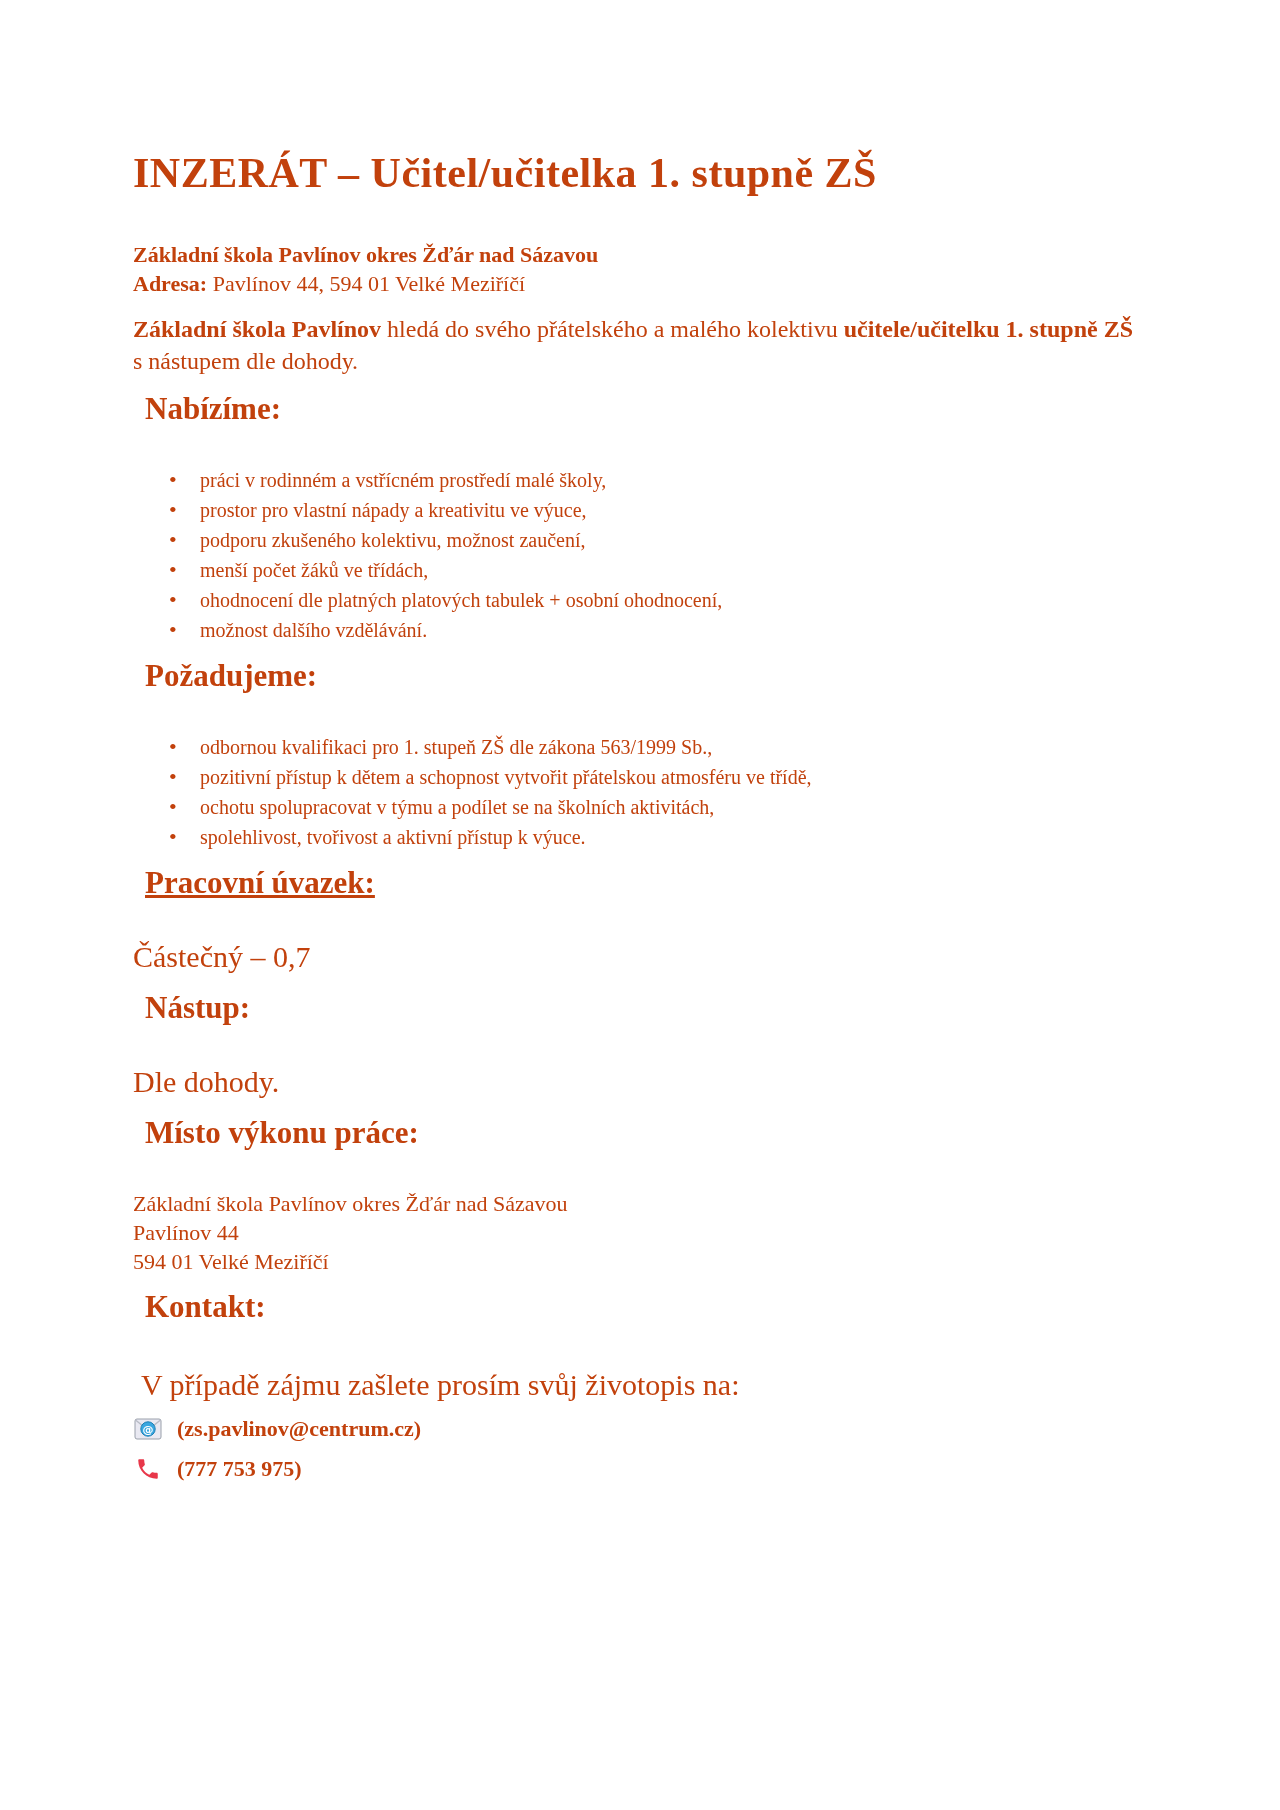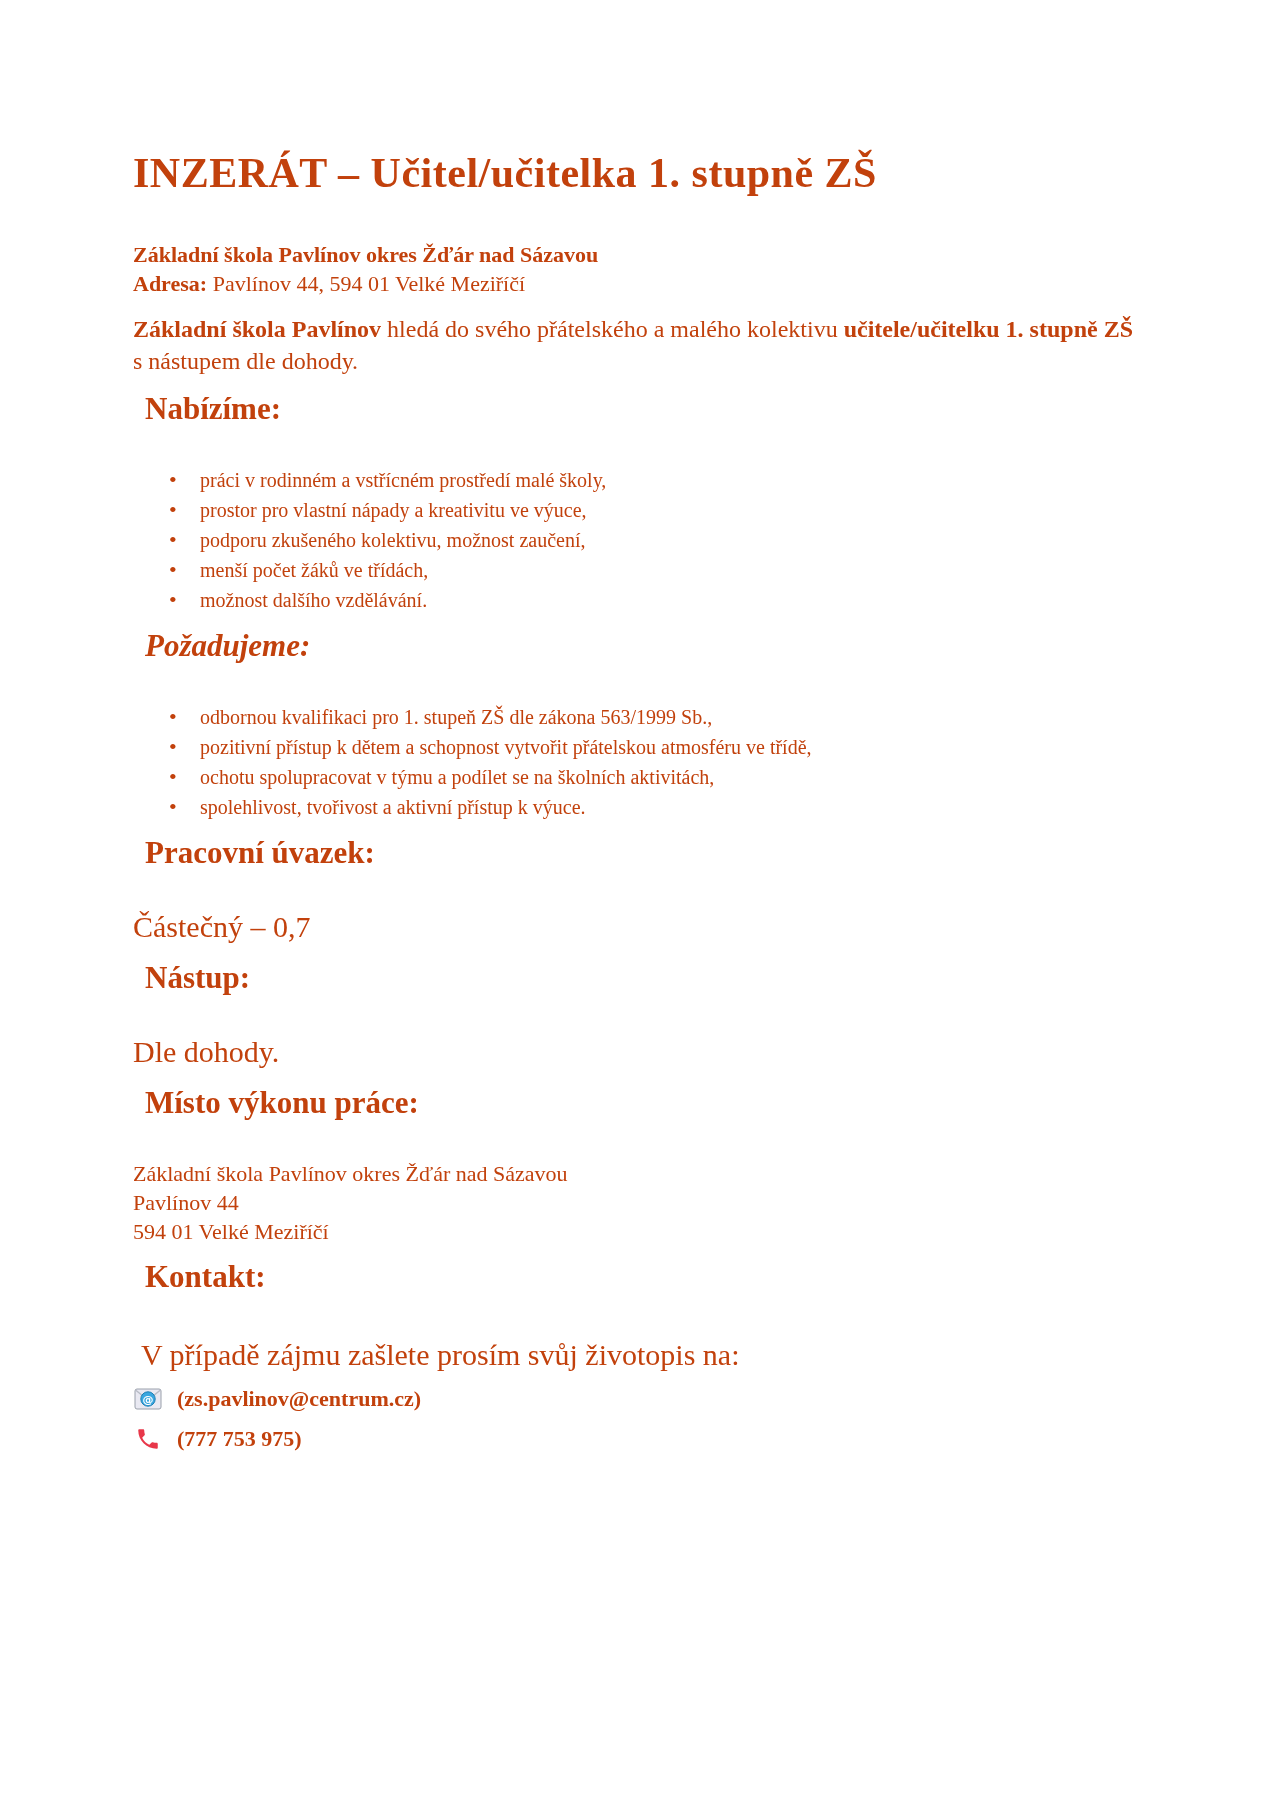--- a/index.html
+++ b/index.html
@@ -39,22 +39,22 @@
     line-height: 1.32;
     max-width: 1020px;
   }
   h2.section-heading {
     font-size: 31px;
     font-weight: bold;
     margin: 12px;
     line-height: 1.2;
   }
   .mt-offer    { margin-top: 40px; }
-  .mt-require  { margin-top: 36px; font-style: italic; }
-  .mt-workload { margin-top: 28px; }
+  .mt-require  { margin-top: 36px; }
+  .mt-workload { margin-top: 28px; text-decoration: underline; }
   .mt-start    { margin-top: 32px; }
   .mt-location { margin-top: 28px; }
   .mt-contact  { margin-top: 30px; }
   ul.doc-list {
     list-style: none;
     margin: 38px 0 0 0;
     padding: 0 0 0 67px;
   }
   ul.doc-list li {
     position: relative;
@@ -114,20 +114,21 @@
   <p class="intro-par">
     <span class="bold">Základní škola Pavlínov</span><span> hledá do svého přátelského a malého kolektivu </span><span class="bold">učitele/učitelku 1. stupně ZŠ</span><span> s nástupem dle dohody.</span>
   </p>
 
   <h2 class="section-heading mt-offer">Nabízíme:</h2>
   <ul class="doc-list">
     <li>práci v rodinném a vstřícném prostředí malé školy,</li>
     <li>prostor pro vlastní nápady a kreativitu ve výuce,</li>
     <li>podporu zkušeného kolektivu, možnost zaučení,</li>
     <li>menší počet žáků ve třídách,</li>
+    <li>ohodnocení dle platných platových tabulek + osobní ohodnocení,</li>
     <li>možnost dalšího vzdělávání.</li>
   </ul>
 
   <h2 class="section-heading mt-require">Požadujeme:</h2>
   <ul class="doc-list">
     <li>odbornou kvalifikaci pro 1. stupeň ZŠ dle zákona 563/1999 Sb.,</li>
     <li>pozitivní přístup k dětem a schopnost vytvořit přátelskou atmosféru ve třídě,</li>
     <li>ochotu spolupracovat v týmu a podílet se na školních aktivitách,</li>
     <li>spolehlivost, tvořivost a aktivní přístup k výuce.</li>
   </ul>

